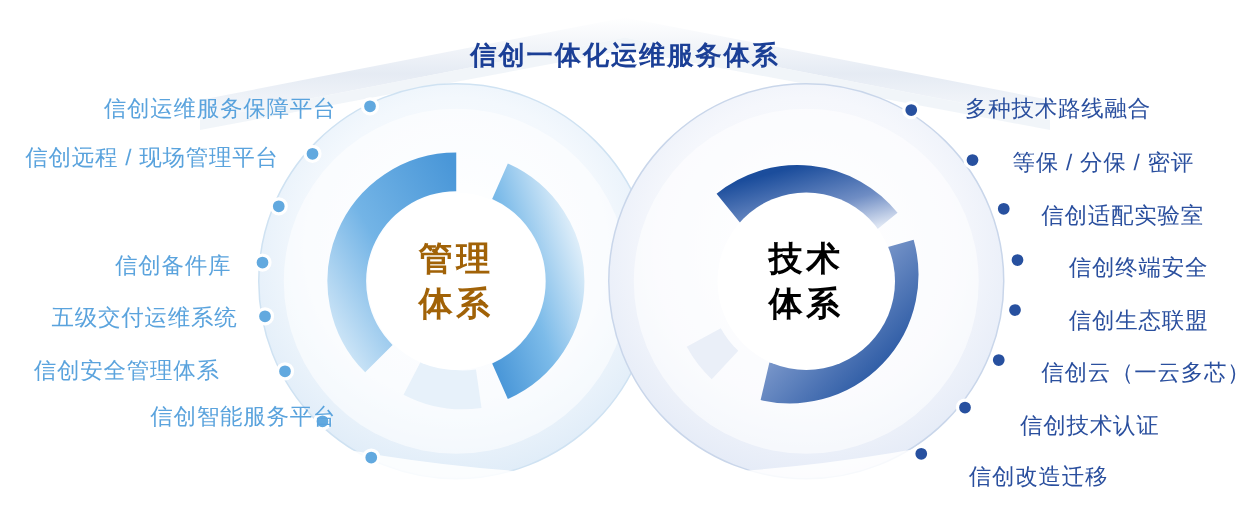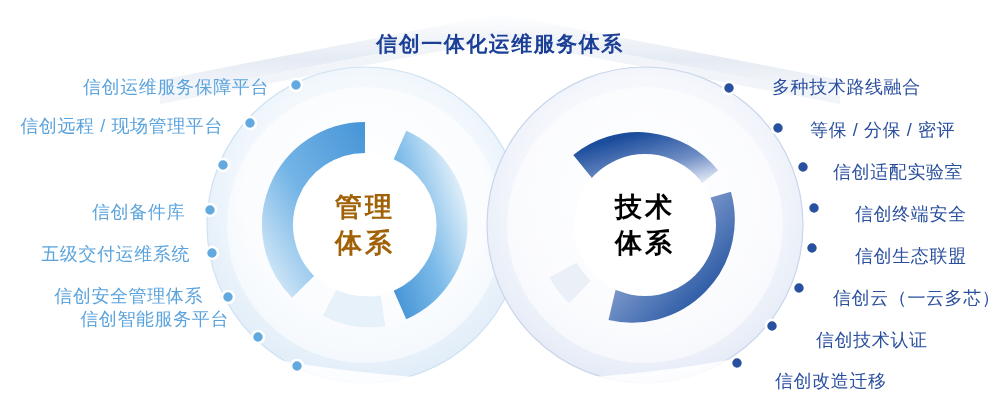--- a/index.html
+++ b/index.html
@@ -162,22 +162,22 @@
   <div class="ringtext tech" style="left:565px;top:190px;width:160px;">
     <div>技术</div>
     <div>体系</div>
   </div>
 
   <div class="labels">
     <div class="lbl left" style="left:0;width:269px;top:78px;">信创运维服务保障平台</div>
     <div class="lbl left" style="left:0;width:223px;top:117px;">信创远程 / 现场管理平台</div>
     <div class="lbl left" style="left:0;width:185px;top:203px;">信创备件库</div>
     <div class="lbl left" style="left:0;width:190px;top:245px;">五级交付运维系统</div>
-    <div class="lbl left" style="left:0;width:203px;top:287px;">信创安全管理体系</div>
-    <div class="lbl left" style="left:0;width:229px;top:310px;">信创智能服务平台</div>
+    <div class="lbl left" style="left:0;width:203px;top:287px;text-align:center;">信创安全管理体系</div>
+    <div class="lbl left" style="left:0;width:229px;top:324px;padding-left:40px;">信创智能服务平台</div>
   </div>
 
   <div class="labels">
     <div class="lbl right" style="left:772px;top:78px;">多种技术路线融合</div>
     <div class="lbl right" style="left:810px;top:121px;">等保 / 分保 / 密评</div>
     <div class="lbl right" style="left:833px;top:163px;">信创适配实验室</div>
     <div class="lbl right" style="left:855px;top:205px;">信创终端安全</div>
     <div class="lbl right" style="left:855px;top:247px;">信创生态联盟</div>
     <div class="lbl right" style="left:833px;top:289px;">信创云（一云多芯）</div>
     <div class="lbl right" style="left:816px;top:331px;">信创技术认证</div>

